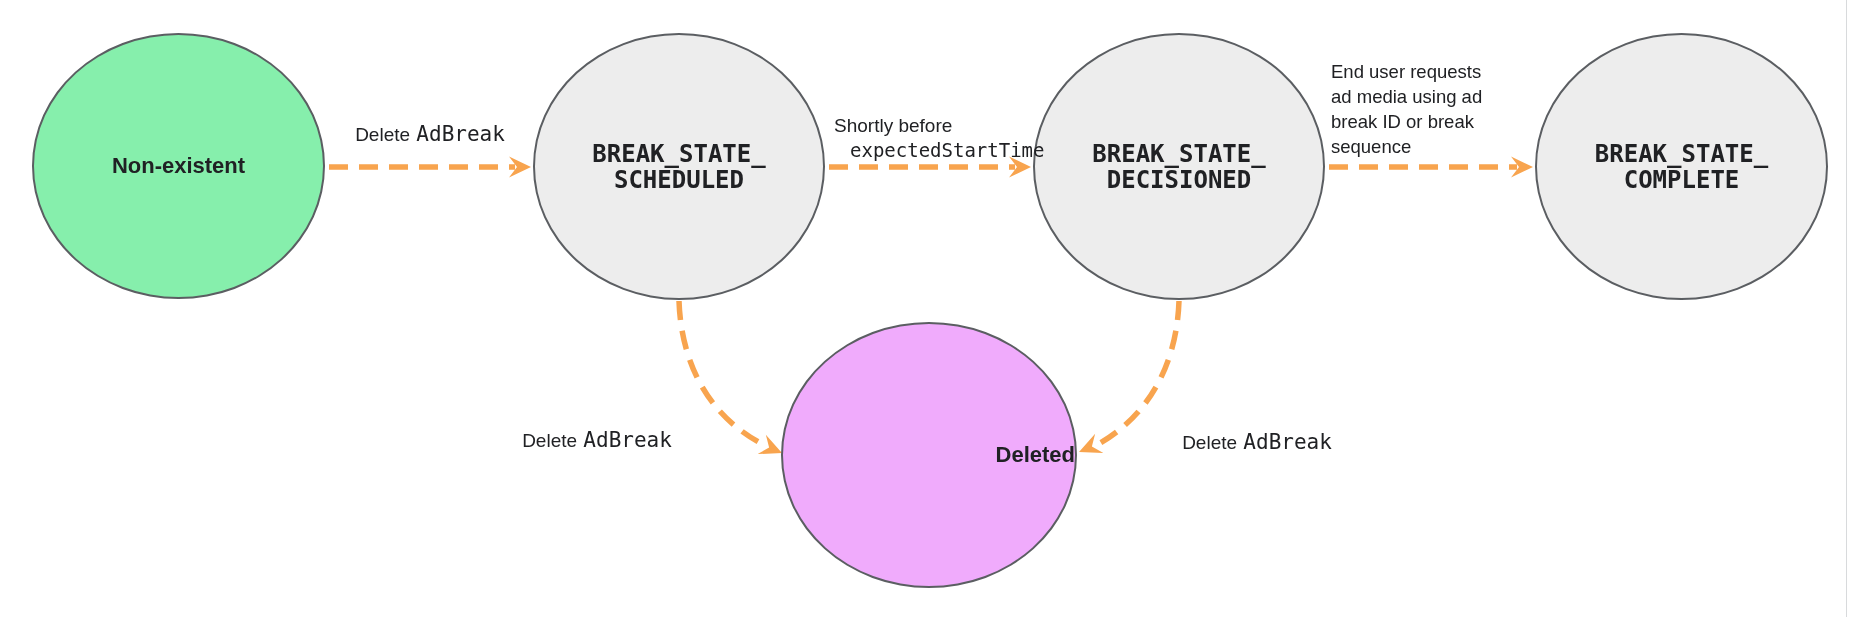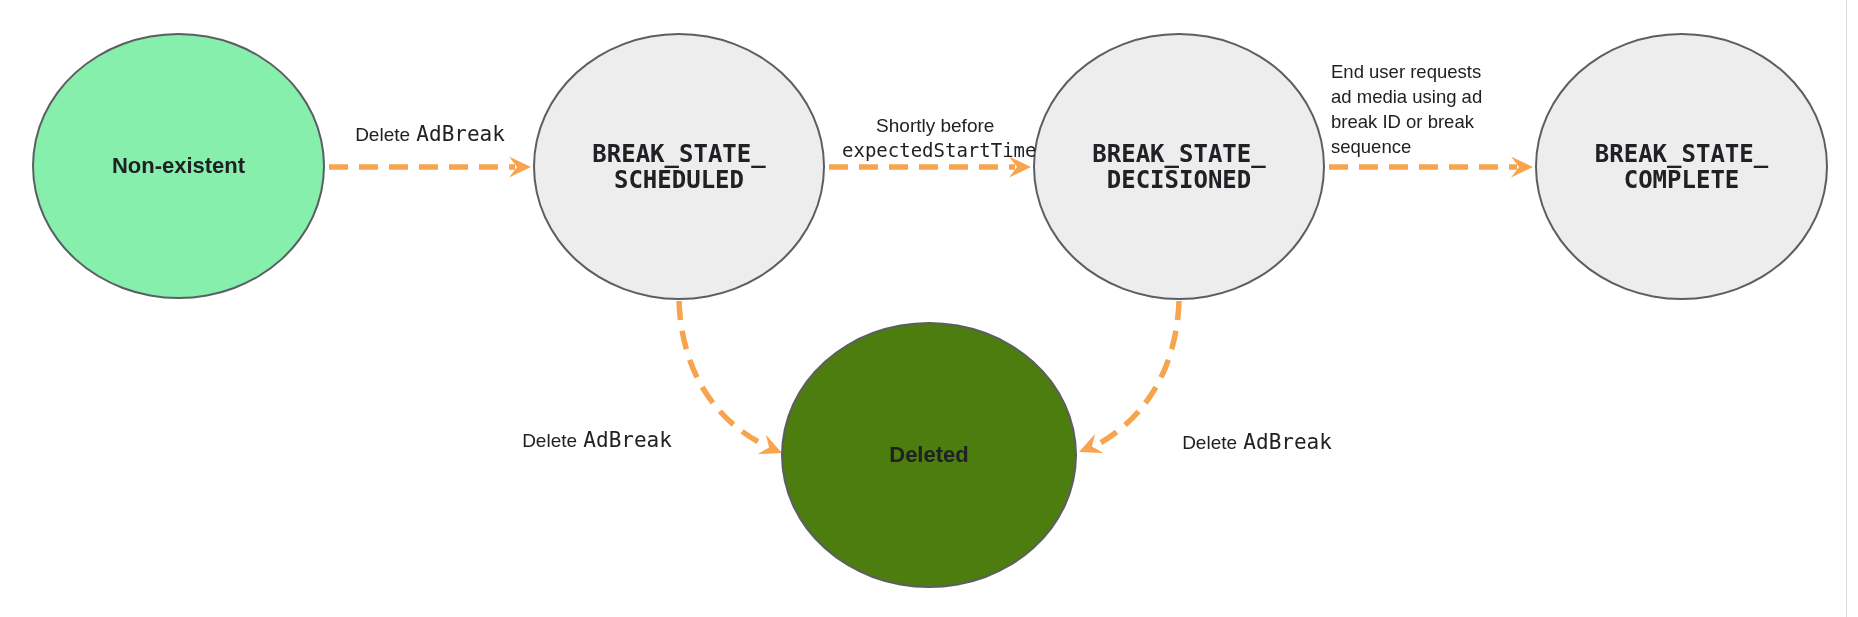--- a/index.html
+++ b/index.html
@@ -34,23 +34,23 @@
   .edge-label{
     position:absolute;
     font-size:19px;line-height:25px;
     white-space:pre-line;
   }
   .edge-label .code{
     font-family:"DejaVu Sans Mono","Liberation Mono",monospace;
     font-size:21px;
     margin-left:0.30em;
   }
-  .edge-label .code.block{display:block;margin-left:8px;font-size:19px;}
+  .edge-label .code.block{display:block;margin-left:16px;font-size:19px;}
   #label-create{left:346px;top:97px;width:168px;text-align:center;}
-  #label-shortly{left:834px;top:88px;text-align:center;}
+  #label-shortly{left:834px;top:88px;}
   #label-enduser{left:1331px;top:34px;font-size:18.5px;line-height:25px;width:170px;}
   #label-delete-left{left:512px;top:403px;width:170px;text-align:center;}
   #label-delete-right{left:1172px;top:405px;width:170px;text-align:center;}
   #page-edge-line{position:absolute;left:1846px;top:0;width:1px;height:617px;background:#D8DADC;}
   #c-non-existent{left:32px;top:33px;width:293px;height:266px;}
   #c-scheduled{left:533px;top:33px;width:292px;height:267px;}
   #c-decisioned{left:1033px;top:33px;width:292px;height:267px;}
   #c-complete{left:1535px;top:33px;width:293px;height:267px;}
   #c-deleted{left:781px;top:322px;width:296px;height:266px;}
 </style>
@@ -88,21 +88,21 @@
   <div id="c-decisioned" class="state-circle" style="background-color: rgb(237, 237, 237); border-color: rgb(91, 94, 98);">
     <span class="state-label-code">BREAK_STATE_
 DECISIONED</span>
   </div>
 
   <div id="c-complete" class="state-circle" style="background-color: rgb(237, 237, 237); border-color: rgb(91, 94, 98);">
     <span class="state-label-code">BREAK_STATE_
 COMPLETE</span>
   </div>
 
-  <div id="c-deleted" class="state-circle" style="background-color: #4d7c0f; border-color: rgb(91, 94, 98);">
+  <div id="c-deleted" class="state-circle" style="background-color: #f0abfc; border-color: rgb(91, 94, 98); justify-content: flex-end;">
     <span class="state-label-plain">Deleted</span>
   </div>
 
   <div id="label-create" class="edge-label">
     <span>Delete</span><span class="code">AdBreak</span>
   </div>
 
   <div id="label-shortly" class="edge-label">
     <span>Shortly before</span><span class="code block">expectedStartTime</span>
   </div>

